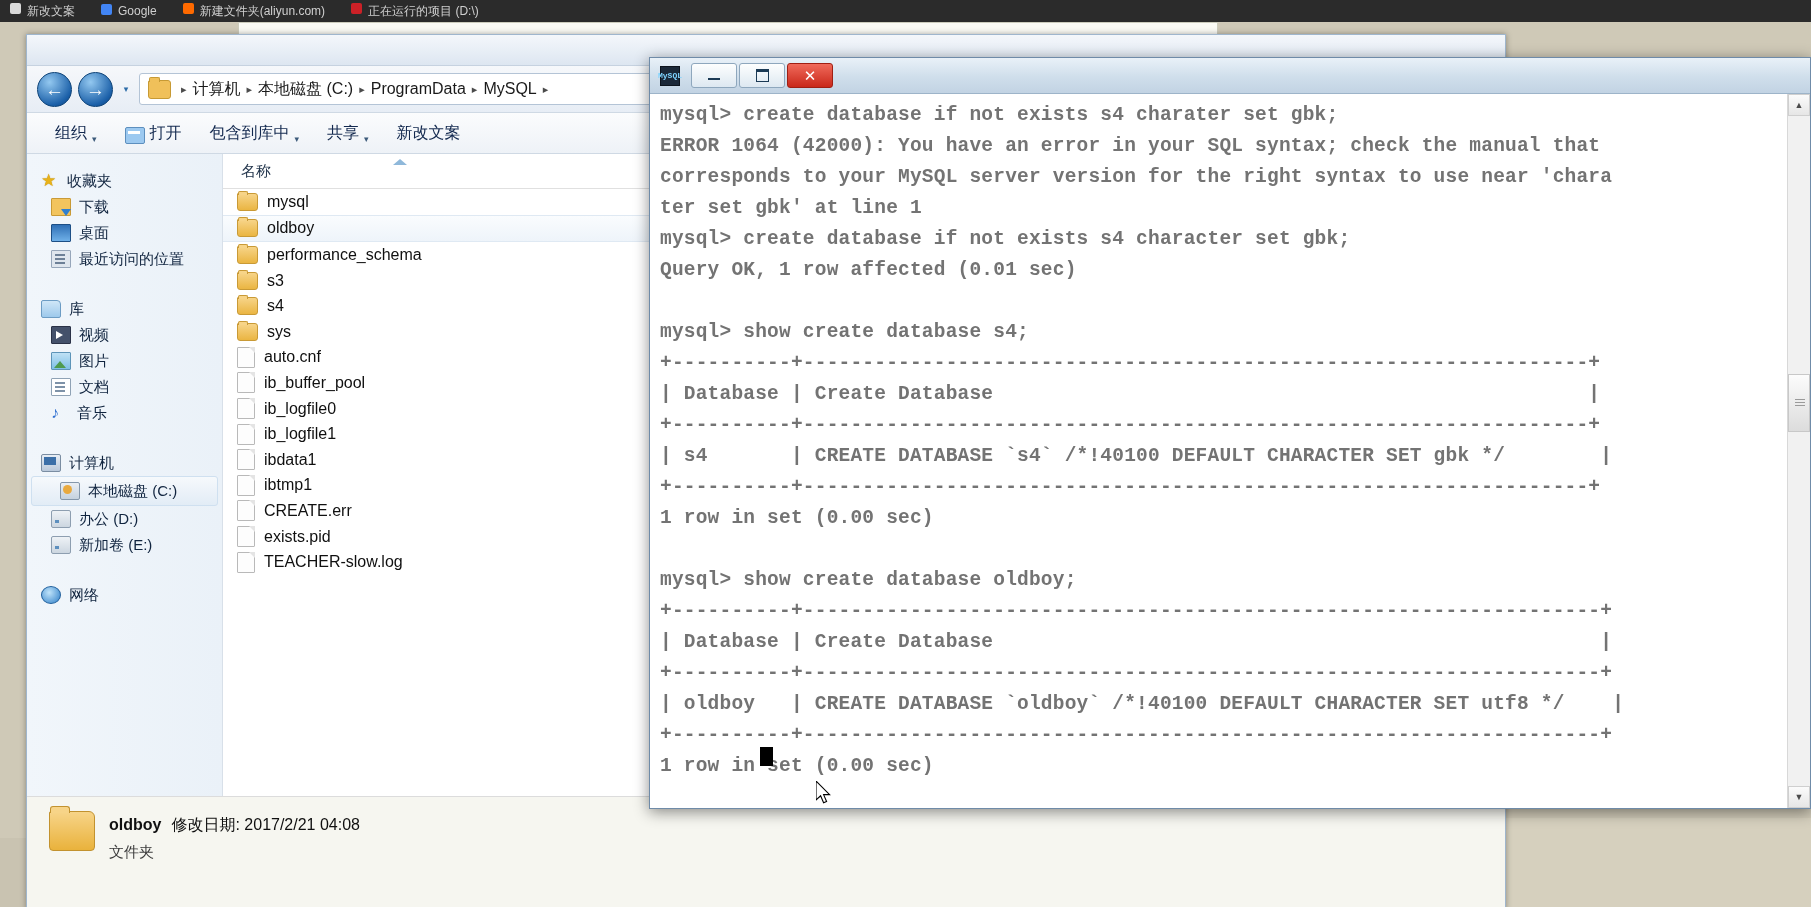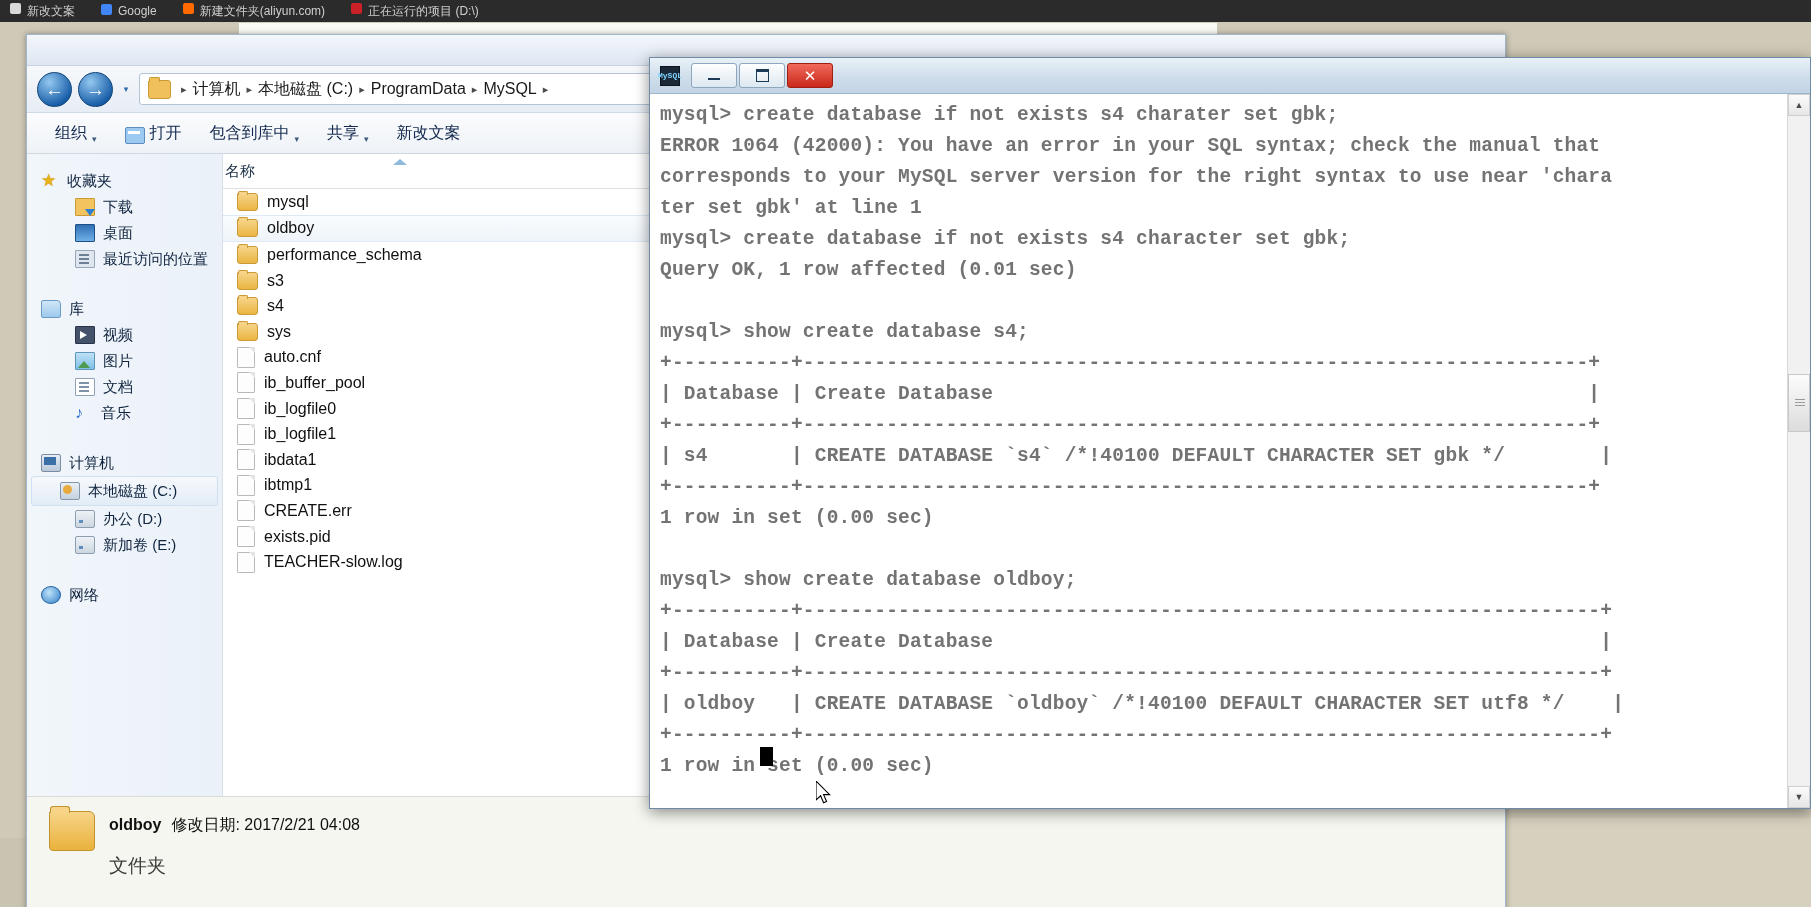--- a/index.html
+++ b/index.html
@@ -62,21 +62,21 @@
   .tb-openicon{width:18px;height:15px;background:#9cc9f0;border:1px solid #5d8fbe;border-radius:2px;position:relative;}
   .tb-openicon:before{content:"";position:absolute;left:2px;top:3px;width:12px;height:3px;background:#fff;}
 
   #explorer-body{display:flex;height:642px;background:#fff;}
   #nav-pane{
     width:196px;flex:none;background:linear-gradient(to right,#f1f6fb,#eaf1f8);
     border-right:1px solid #d8e0e9;padding-top:14px;box-sizing:border-box;overflow:hidden;
   }
   .nav-group{margin-bottom:4px;}
   .nav-row{display:flex;align-items:center;gap:8px;height:26px;padding-left:14px;font-size:15px;color:#10243f;cursor:pointer;white-space:nowrap;}
-  .nav-row.child{padding-left:48px;}
+  .nav-row.child{padding-left:24px;}
   .nav-row.selected{background:linear-gradient(#f6f9fc,#e2ecf6);border:1px solid #cfe0f0;border-radius:3px;margin:0 4px;padding-left:28px;height:28px;}
   .nav-gap{height:20px;}
   .ico{width:18px;height:16px;flex:none;position:relative;display:inline-block;}
   .ico-star{color:#e8b21a;font-size:17px;line-height:16px;text-shadow:0 0 1px #a87c00;}
   .ico-download{background:#f2c45e;border:1px solid #c99a36;border-radius:1px;}
   .ico-download:after{content:"";position:absolute;right:-1px;bottom:-1px;width:0;height:0;border-left:5px solid transparent;border-right:5px solid transparent;border-top:7px solid #2f7fd0;}
   .ico-desktop{background:linear-gradient(#2f6fb5,#6fb0e8);border:1px solid #1d4f86;border-radius:1px;}
   .ico-recent{background:#dfe6ee;border:1px solid #96a6ba;border-radius:1px;}
   .ico-recent:after{content:"";position:absolute;left:3px;top:3px;width:10px;height:2px;background:#6d8097;box-shadow:0 4px 0 #6d8097,0 8px 0 #6d8097;}
   .ico-lib{background:linear-gradient(#cfe6f7,#9dc9ec);border:1px solid #6c9cc4;border-radius:2px 4px 2px 2px;}
@@ -90,40 +90,40 @@
   .ico-computer{background:linear-gradient(#e8eef5,#b9c8da);border:1px solid #7a8da2;border-radius:2px;}
   .ico-computer:after{content:"";position:absolute;left:2px;top:2px;width:12px;height:8px;background:#3b6fa8;}
   .ico-drivec{background:linear-gradient(#e9eef4,#c5d2df);border:1px solid #8497ab;border-radius:2px;}
   .ico-drivec:after{content:"";position:absolute;left:2px;top:2px;width:9px;height:9px;background:#e8a93f;border-radius:50%;}
   .ico-drive{background:linear-gradient(#eef2f6,#ccd6e0);border:1px solid #8d9eb0;border-radius:2px;}
   .ico-drive:after{content:"";position:absolute;left:3px;top:9px;width:4px;height:3px;background:#5d8fbe;}
   .ico-net{background:radial-gradient(circle at 40% 35%,#bfe3fa,#2f7fc8);border:1px solid #1f5f9c;border-radius:50%;}
 
   #file-pane{flex:1;background:#ffffff;position:relative;overflow:hidden;}
   #file-header{height:34px;border-bottom:1px solid #e0e0e0;display:flex;align-items:center;position:relative;background:#fff;}
-  #file-header .col-name{padding-left:2px;font-size:15px;color:#21344b;cursor:pointer;}
+  #file-header .col-name{padding-left:18px;font-size:15px;color:#21344b;cursor:pointer;}
   #sort-arrow{position:absolute;left:170px;top:5px;width:0;height:0;border-left:7px solid transparent;border-right:7px solid transparent;border-bottom:6px solid #8fb8da;}
   .file-row{display:flex;align-items:center;gap:9px;height:25.6px;padding-left:14px;font-size:16px;color:#101010;cursor:pointer;white-space:nowrap;}
   .file-row.selected{background:linear-gradient(#fafcfe,#eef4fa);border-top:1px solid #dfe9f3;border-bottom:1px solid #dfe9f3;}
   .f-ico{width:19px;height:16px;flex:none;position:relative;}
   .f-ico.folder{background:linear-gradient(#f7d488,#eab542);border:1px solid #c99a36;border-radius:1px 3px 3px 3px;}
   .f-ico.folder:before{content:"";position:absolute;left:0;top:-3px;width:8px;height:3px;background:#f7d488;border:1px solid #c99a36;border-bottom:none;border-radius:2px 2px 0 0;}
   .f-ico.file{width:16px;height:19px;background:#fdfdfd;border:1px solid #b9b9b9;border-radius:1px;}
   .f-ico.file:after{content:"";position:absolute;right:-1px;top:-1px;width:0;height:0;border-left:6px solid transparent;border-top:6px solid #e4e4e4;}
 
   #explorer-statusbar{
     height:auto;min-height:120px;border-top:1px solid #dcdcdc;background:#f6f6f0;
     display:flex;align-items:flex-start;gap:14px;padding:14px 0 0 22px;box-sizing:border-box;
   }
   #status-folder-icon{width:44px;height:38px;flex:none;position:relative;background:linear-gradient(#f7d488,#e9b23c);border:1px solid #c2922f;border-radius:2px 6px 4px 4px;}
   #status-folder-icon:before{content:"";position:absolute;left:0;top:-6px;width:18px;height:6px;background:#f7d488;border:1px solid #c2922f;border-bottom:none;border-radius:3px 3px 0 0;}
   #status-text{padding-top:4px;}
   #status-line1{font-size:16px;color:#101010;display:flex;gap:10px;align-items:baseline;white-space:nowrap;}
   #status-line1 .sname{font-weight:bold;}
-  #status-line2{font-size:19px;color:#3b3b3b;margin-top:17px;}
+  #status-line2{font-size:15px;color:#3b3b3b;margin-top:7px;}
 
   
   #mysql-window{
     position:absolute;left:649px;top:57px;width:1162px;height:752px;
     background:#f0f0f0;border:1px solid #6f8ba8;box-sizing:border-box;
     box-shadow:0 3px 14px rgba(0,0,0,.45);
   }
   #mysql-titlebar{
     height:36px;background:linear-gradient(#e9f1f8,#cfdeeb 55%,#c2d3e3);
     border-bottom:1px solid #9db4c9;display:flex;align-items:center;padding:0 4px 0 10px;box-sizing:border-box;

